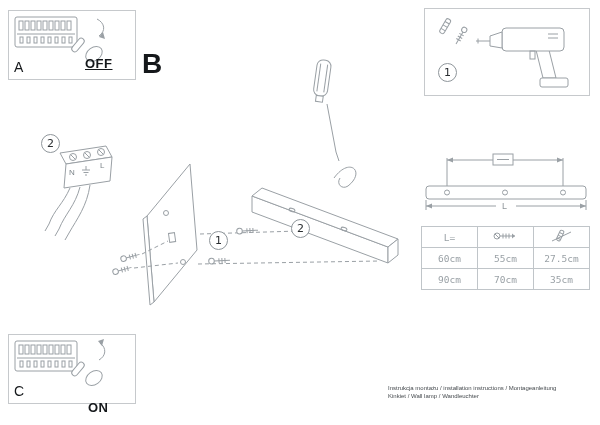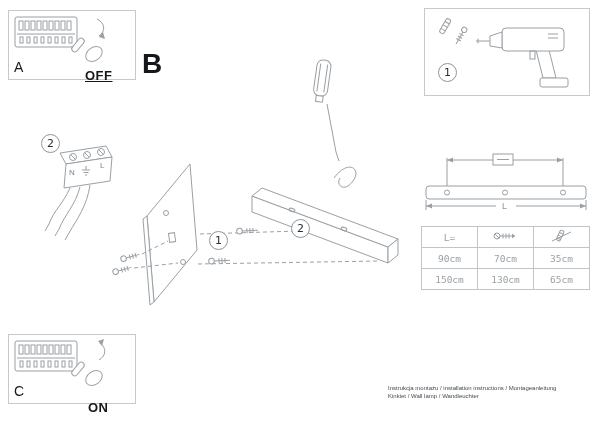--- a/index.html
+++ b/index.html
@@ -223,21 +223,21 @@
       <polygon points="426,206 432,203.5 432,208.5" class="ah"></polygon>
       <polygon points="586,206 580,203.5 580,208.5" class="ah"></polygon>
     </g>
   </svg>
 
   <div class="frame" style="left:8px; top:10px; width:128px; height:70px;"></div>
   <div class="frame" style="left:8px; top:334px; width:128px; height:70px;"></div>
   <div class="frame" style="left:424px; top:8px; width:166px; height:88px;"></div>
 
   <div class="abs corner-letter" style="left:14px; top:59px;">A</div>
-  <div class="abs state-label" style="left:85px; top:68px;text-decoration:underline;">OFF</div>
+  <div class="abs state-label" style="left:85px; top:56px;text-decoration:underline;">OFF</div>
 
   <div class="abs big-letter" style="left:142px; top:48px;">B</div>
 
   <div class="abs corner-letter" style="left:14px; top:383px;">C</div>
   <div class="abs state-label" style="left:88px; top:400px;">ON</div>
 
   <div class="step-circle" style="left:438px; top:63px;">1</div>
   <div class="step-circle" style="left:41px; top:134px;">2</div>
   <div class="step-circle" style="left:209px; top:231px;">1</div>
   <div class="step-circle" style="left:291px; top:219px;">2</div>
@@ -268,29 +268,29 @@
               <rect x="4" y="0" width="4" height="11" rx="1.5" class="lnf"></rect>
               <line x1="4" y1="3" x2="8" y2="3" class="ln"></line>
               <line x1="4" y1="6" x2="8" y2="6" class="ln"></line>
               <line x1="4" y1="9" x2="8" y2="9" class="ln"></line>
             </g>
             <line x1="2" y1="12" x2="21" y2="3" class="ln"></line>
           </svg>
         </td>
       </tr>
       <tr>
+        <td>60cm</td>
+        <td>55cm</td>
+        <td>27.5cm</td>
+      </tr>
+      <tr>
         <td>90cm</td>
         <td>70cm</td>
         <td>35cm</td>
       </tr>
-      <tr>
-        <td>150cm</td>
-        <td>130cm</td>
-        <td>65cm</td>
-      </tr>
     </tbody>
   </table>
 
   <div class="footer">
     <div>Instrukcja montażu / installation instructions / Montageanleitung</div>
     <div>Kinkiet / Wall lamp / Wandleuchter</div>
   </div>
 
 </div>
 

